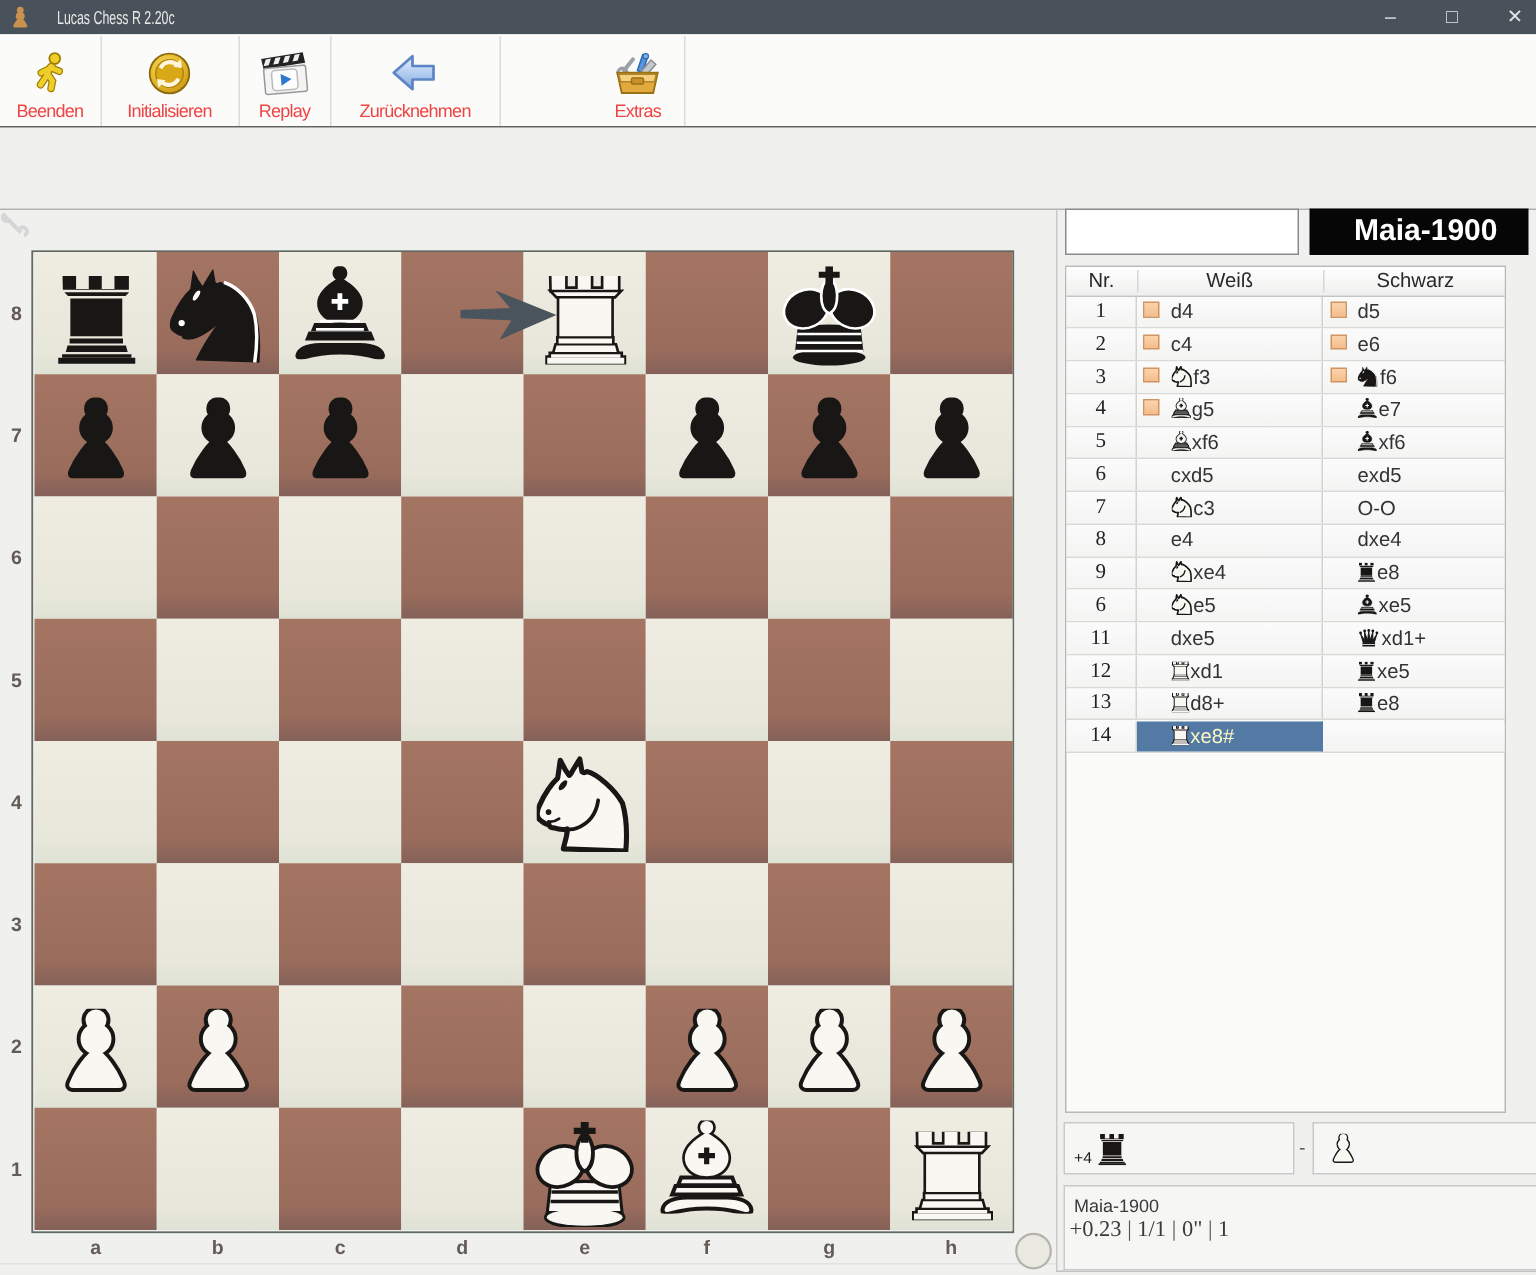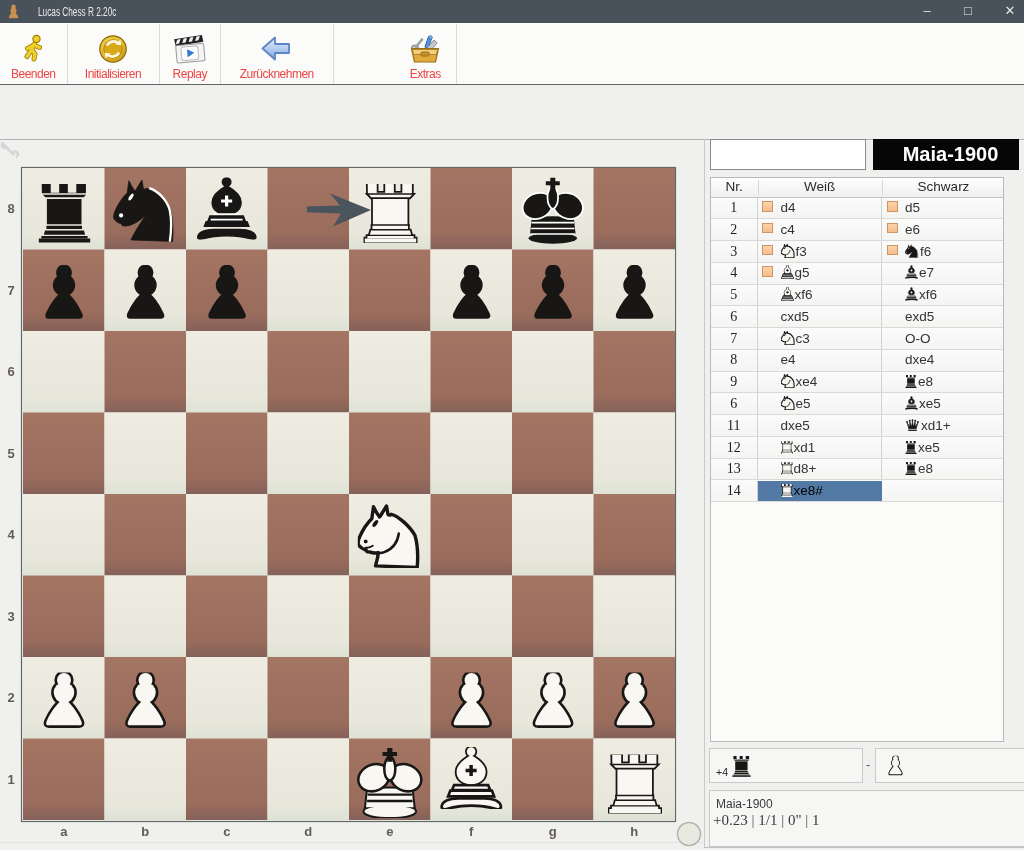--- a/index.html
+++ b/index.html
@@ -21,21 +21,21 @@
 .thead { position:absolute; left:0; top:0; width:292px; height:19.5px; background:linear-gradient(#ffffff,#efefee); border-bottom:1px solid #c4c4c4; }
 .thead span { position:absolute; top:1px; text-align:center; font-size:13.5px; color:#2a2a2a; }
 .trow { position:absolute; left:0; width:292px; height:21.77px; border-bottom:1px solid #d9d9d8; background:linear-gradient(#fbfbfb,#f4f4f3); }
 .cn,.cw,.cb { position:absolute; top:0; height:100%; }
 .cn { left:0; width:46.5px; text-align:center; font-family:"Liberation Serif", serif; font-size:14px; color:#222; padding-top:2.5px; border-right:1px solid #d2d2d1; }
 .cw { left:46.5px; width:124.5px; border-right:1px solid #d2d2d1; }
 .cb { left:171px; width:121px; }
 .mark { position:absolute; left:4.5px; top:3.5px; width:11px; height:10.5px; background:linear-gradient(#fbd3ab,#f5bd8b); border:1px solid #cf9461; }
 .mv { position:absolute; left:23px; top:2.5px; font-size:13.5px; color:#333; white-space:nowrap; }
 .cw.hl { background:#537aa4; border-right:1px solid #537aa4; }
-.cw.hl .mv { color:#000000; }
+.cw.hl .mv { color:#fef9c3; }
 
 .matbox { position:absolute; top:748px; height:35px; background:#f6f6f5; border:1px solid #c9c9c9; }
 #matdash { position:absolute; left:866px; top:757px; font-size:13px; color:#555; }
 #infobox { position:absolute; left:709px; top:790px; width:316px; height:57px; border-right:none!important; background:#f6f6f5; border:1px solid #c9c9c9; padding:6px 0 0 6px; }
 #infobox .l1 { font-size:12px; color:#3a3a3a; }
 #infobox .l2 { font-family:"Liberation Serif", serif; font-size:15px; color:#3a3a3a; margin-top:1px; margin-left:-3px; }
 #infobox .l2 b { font-weight:normal; }
 #infobox .l2 .sep { color:#555; }
 </style></head>
 <body>

